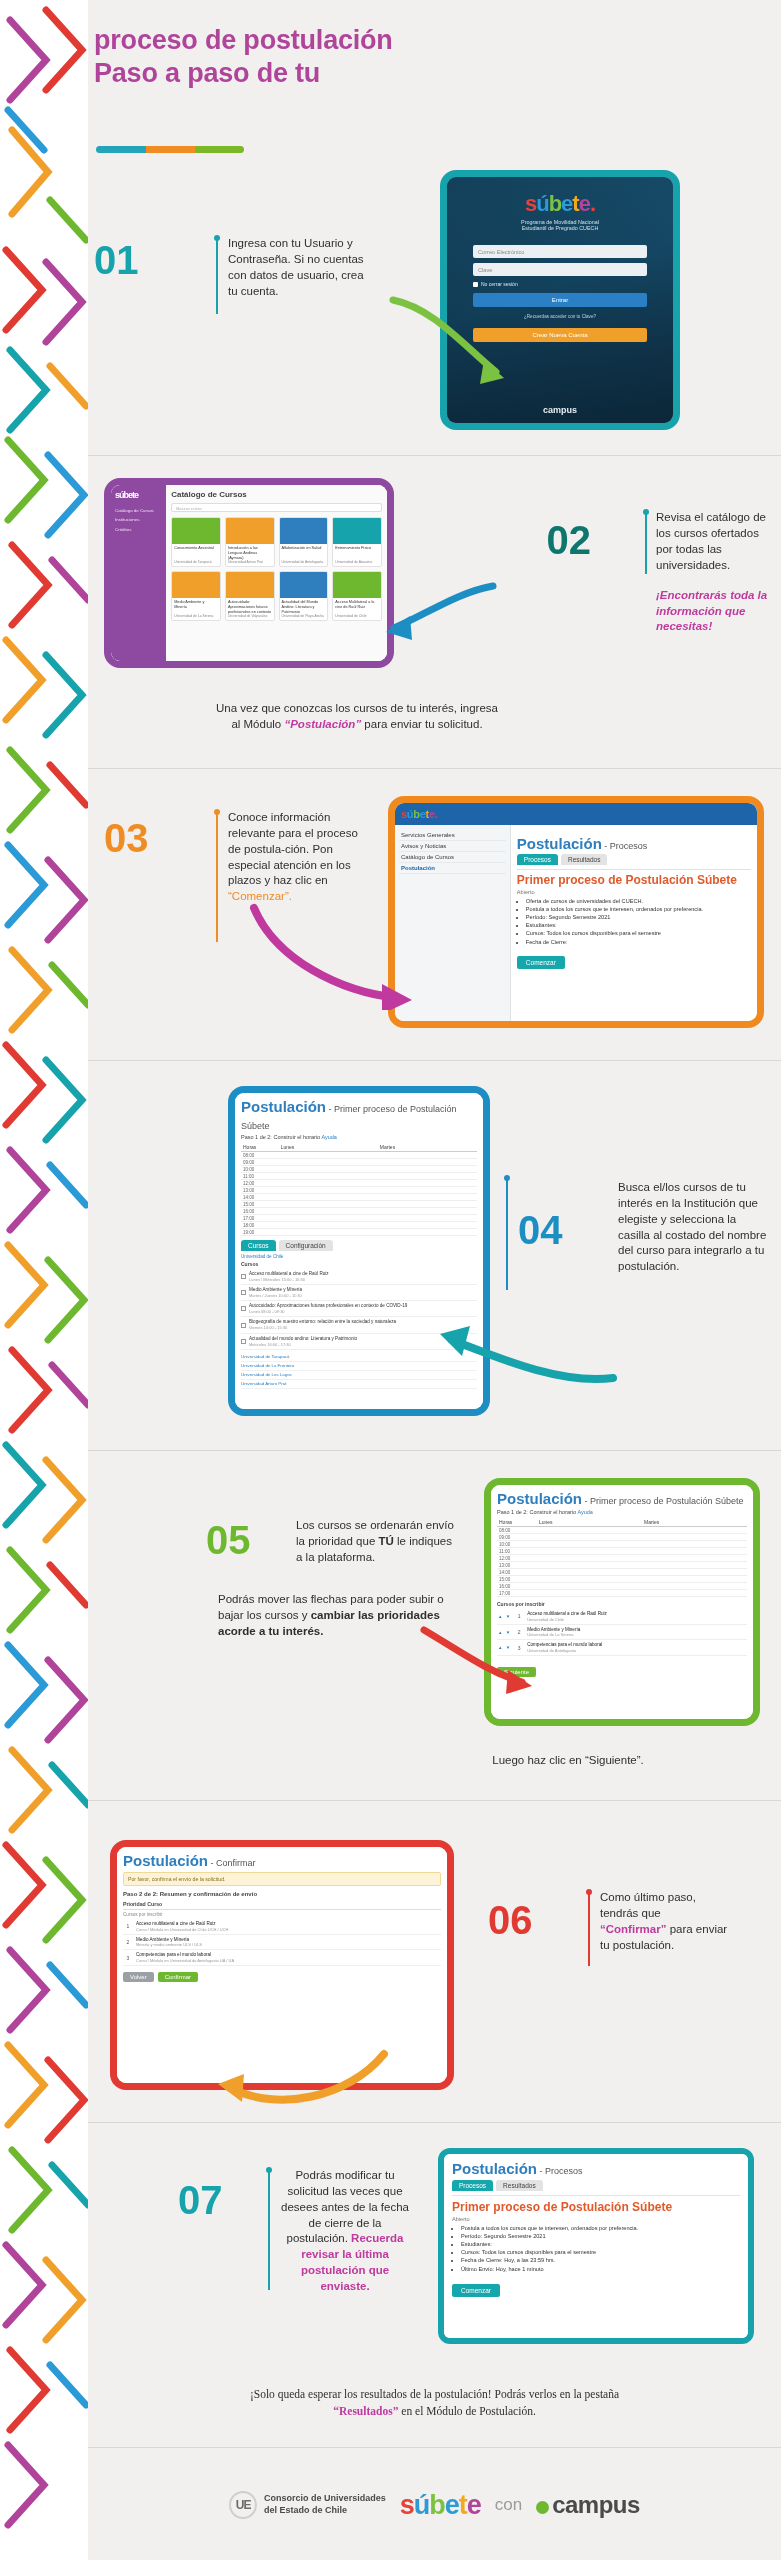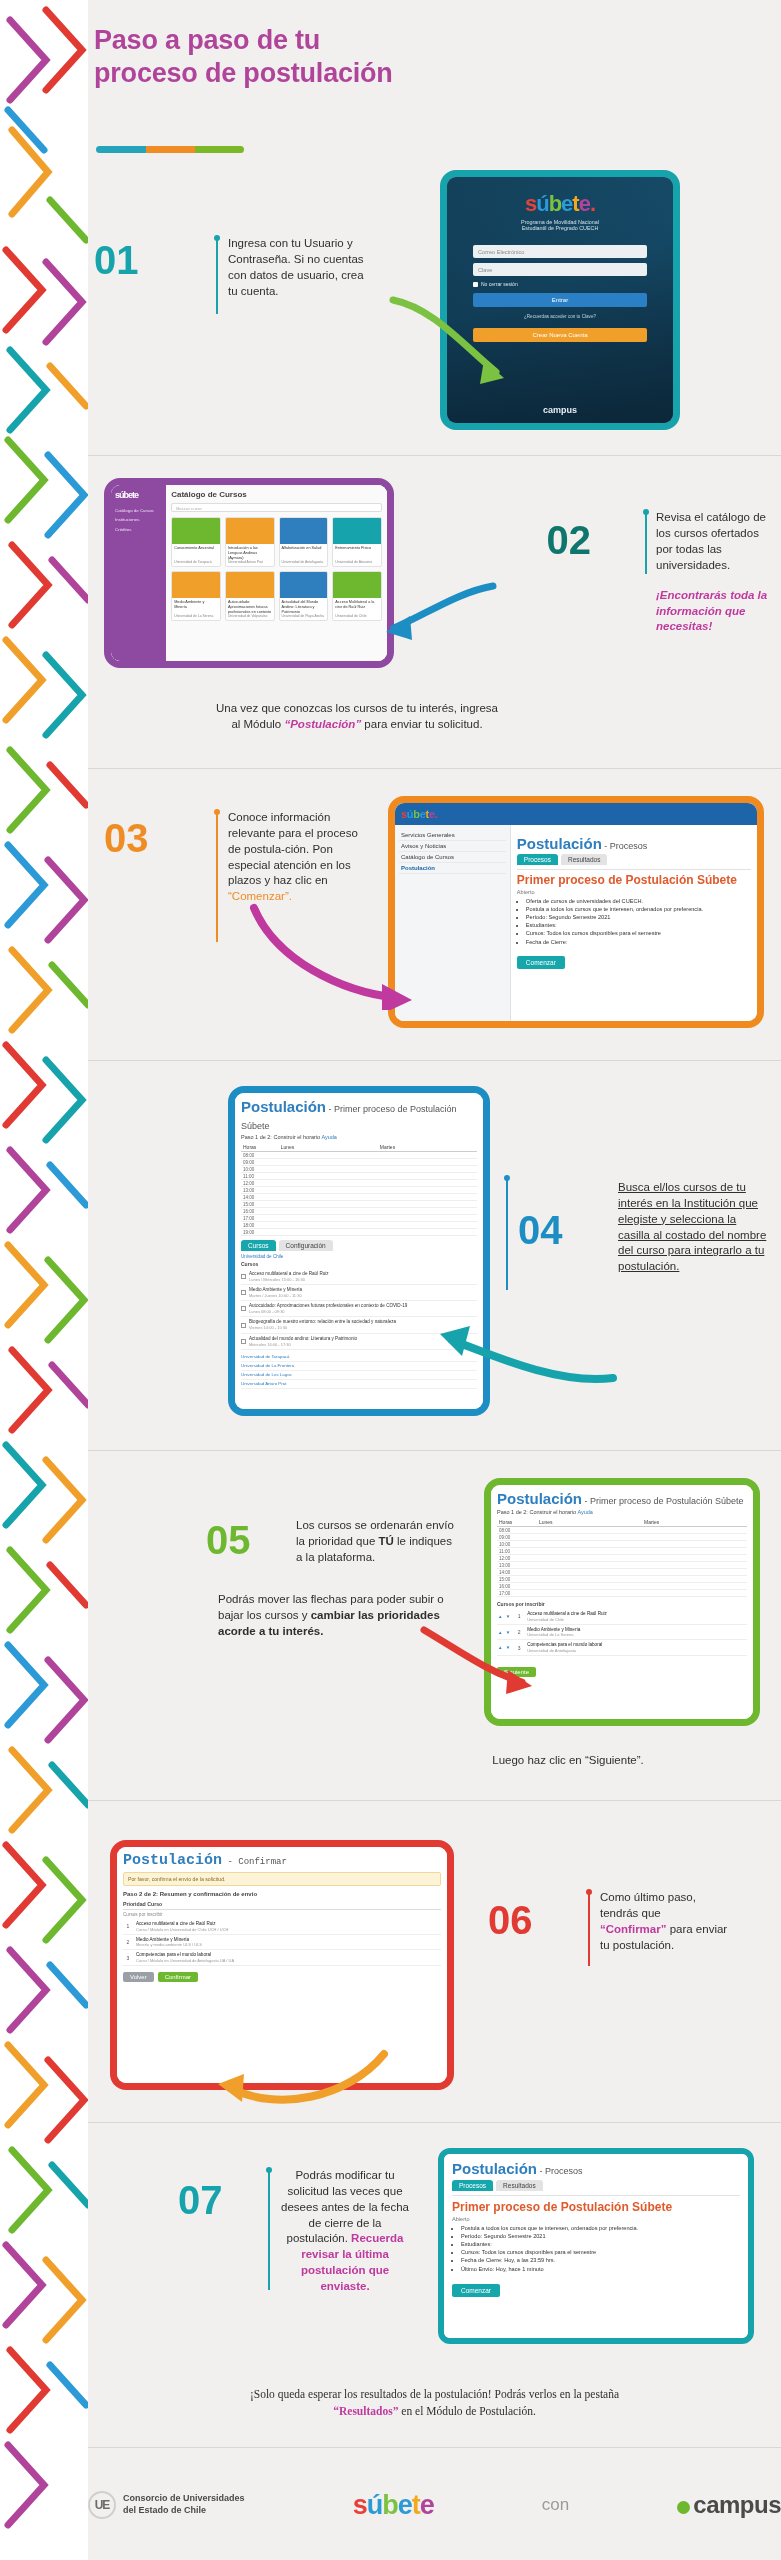--- a/index.html
+++ b/index.html
@@ -105,21 +105,21 @@
   .prow{display:flex;align-items:center;gap:4px;border-bottom:1px solid #eee;padding:2px 1px;}
   .pnum{font-size:5px;color:#555;width:8px;text-align:center;}
   .pname{font-size:4.6px;color:#222;line-height:1.25;}
   .pname em{font-style:normal;color:#999;font-size:4px;display:block;}
   .arrows{font-size:4.5px;color:#2f7fbf;letter-spacing:1px;}
 
   
   .alert{background:#fdf3d6;border:1px solid #f0d998;color:#8a6d1f;font-size:5.2px;padding:3px 4px;border-radius:2px;}
 
   
-  .footwrap{position:absolute;left:0;bottom:0;width:693px;height:110px;background:#f1f0ee;display:flex;align-items:center;justify-content:space-between;gap:14px;}
+  .footwrap{position:absolute;left:0;bottom:0;width:693px;height:110px;background:#f1f0ee;display:flex;align-items:center;justify-content:center;gap:14px;}
   .cuech{display:flex;align-items:center;gap:7px;}
   .cuech .ring{width:28px;height:28px;border-radius:50%;border:2px solid #cfcfcf;display:flex;align-items:center;justify-content:center;font-size:12px;color:#6b6b6b;font-weight:bold;letter-spacing:-1px;}
   .cuech .ctxt{font-size:9px;line-height:1.3;color:#4a4a4a;font-weight:bold;}
   .subetelogo{font-size:27px;font-weight:bold;letter-spacing:-1px;}
   .conword{font-size:17px;color:#9b9b9b;font-weight:300;}
   .campus{font-size:24px;color:#4a4a4a;font-weight:bold;letter-spacing:-0.5px;}
   .campusdot{display:inline-block;width:13px;height:13px;border-radius:50%;background:#6db82f;margin-right:3px;vertical-align:-1px;}
   .footsep{position:absolute;left:0;bottom:112px;width:693px;height:1px;background:#d9d7d4;}
 
   .closing{position:absolute;left:0;width:693px;text-align:center;font-size:11.5px;line-height:1.45;color:#2f2f2f;}
@@ -183,22 +183,22 @@
     <path d="M10 2350 L46 2390 L10 2430" stroke="#e03a32"></path>
     <path d="M50 2365 L86 2405" stroke="#2b9ad6"></path>
     <path d="M8 2445 L44 2485 L8 2525" stroke="#b0449b"></path>
   </g>
 </svg>
 </div>
 
 <div class="page">
 
   <div class="title">
+    <div>proceso de postulación</div>
     <div>Paso a paso de tu</div>
-    <div>proceso de postulación</div>
   </div>
   <div class="rulebar">
     <i class="rb1"></i>
     <i class="rb2"></i>
     <i class="rb3"></i>
   </div>
 
   <div class="stepnum" style="left:6px;top:240px;color:#17a3ab;">01</div>
   <div class="vline" style="left:128px;top:238px;height:76px;background:#17a3ab;color:#17a3ab;"></div>
   <div class="steptxt" style="left:140px;top:236px;width:140px;">Ingresa con tu Usuario y Contraseña. Si no cuentas con datos de usuario, crea tu cuenta.</div>
@@ -472,21 +472,21 @@
           <div style="font-size: 4.4px; color: rgb(47, 127, 191); padding: 1.5px 0px; border-bottom: 1px solid rgb(240, 240, 240);">Universidad de Tarapacá</div>
           <div style="font-size: 4.4px; color: rgb(47, 127, 191); padding: 1.5px 0px; border-bottom: 1px solid rgb(240, 240, 240);">Universidad de La Frontera</div>
           <div style="font-size: 4.4px; color: rgb(47, 127, 191); padding: 1.5px 0px; border-bottom: 1px solid rgb(240, 240, 240);">Universidad de Los Lagos</div>
           <div style="font-size: 4.4px; color: rgb(47, 127, 191); padding: 1.5px 0px; border-bottom: 1px solid rgb(240, 240, 240);">Universidad Arturo Prat</div>
         </div>
     </div>
   </div>
 
   <div class="stepnum" style="left:430px;top:1210px;color:#1d8ec4;">04</div>
   <div class="vline" style="left:418px;top:1178px;height:112px;background:#1d8ec4;color:#1d8ec4;"></div>
-  <div class="steptxt" style="left:530px;top:1180px;width:150px;text-decoration:underline;">Busca el/los cursos de tu interés en la Institución que elegiste y selecciona la casilla al costado del nombre del curso para integrarlo a tu postulación.</div>
+  <div class="steptxt" style="left:530px;top:1180px;width:150px;">Busca el/los cursos de tu interés en la Institución que elegiste y selecciona la casilla al costado del nombre del curso para integrarlo a tu postulación.</div>
 
   <svg class="arrowsvg" style="left:340px;top:1318px;width:190px;height:80px;" viewBox="0 0 190 80">
     <path d="M185 60 C 135 66, 80 44, 24 22" stroke="#17a3ab" stroke-width="8" fill="none" stroke-linecap="round"></path>
     <path d="M42 8 L12 16 L34 38 Z" fill="#17a3ab"></path>
   </svg>
 
   <div class="sep" style="top:1450px;"></div>
 
   <div class="stepnum" style="left:118px;top:1520px;color:#6db82f;">05</div>
   <div class="steptxt" style="left:208px;top:1518px;width:160px;">
@@ -588,21 +588,21 @@
     <path d="M6 10 C 40 30, 70 52, 104 62" stroke="#e03a32" stroke-width="7" fill="none" stroke-linecap="round"></path>
     <path d="M90 50 L114 66 L88 74 Z" fill="#e03a32"></path>
   </svg>
 
   <div class="note" style="left:280px;top:1752px;width:400px;text-align:center;">Luego haz clic en “Siguiente”.</div>
 
   <div class="sep" style="top:1800px;"></div>
 
   <div class="frame red" style="left:22px;top:1840px;width:344px;height:250px;">
     <div class="shot" style="padding:5px 6px;">
-      <div class="pagetitle" style="padding:0 0 3px;font-family:Liberation Mono, monospace;">
+      <div class="pagetitle" style="padding:0 0 3px;">
         <b>Postulación</b><em> - Confirmar</em>
       </div>
       <div class="alert">Por favor, confirma el envío de la solicitud.</div>
       <div style="font-size:6px;color:#444;font-weight:bold;margin:5px 0 4px;">Paso 2 de 2: Resumen y confirmación de envío</div>
       <div style="font-size:5.2px;color:#444;font-weight:bold;border-bottom:1px solid #ddd;padding-bottom:2px;">Prioridad  Curso</div>
       <div style="font-size:4.6px;color:#888;padding:2px 0;">Cursos por inscribir</div>
       <div id="confirm-rows">
           <div class="prow">
             <span class="pnum">1</span>
             <span class="pname">Acceso multilateral a cine de Raúl Ruiz<em>Curso / Módulo en Universidad de Chile

